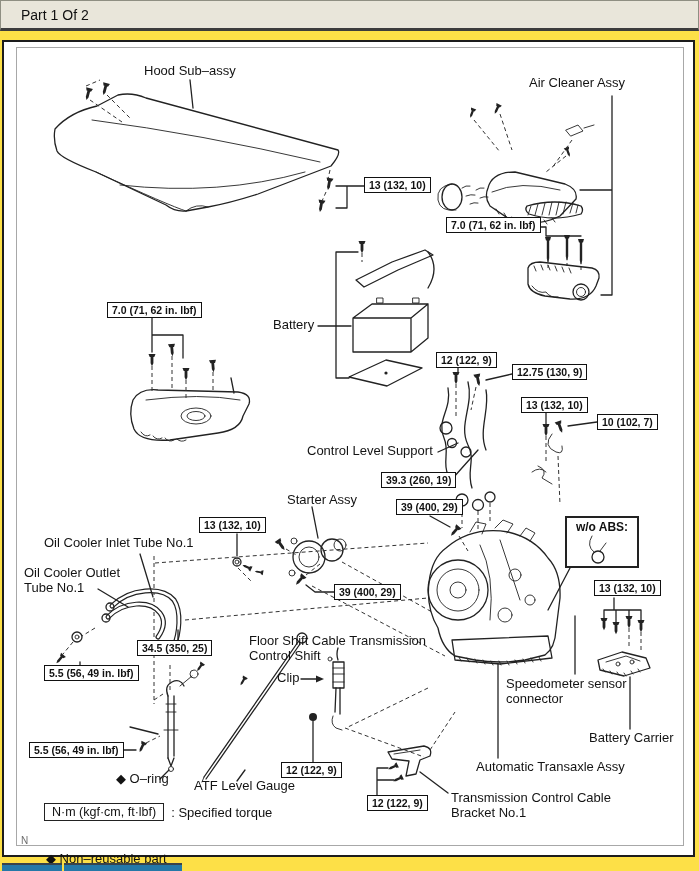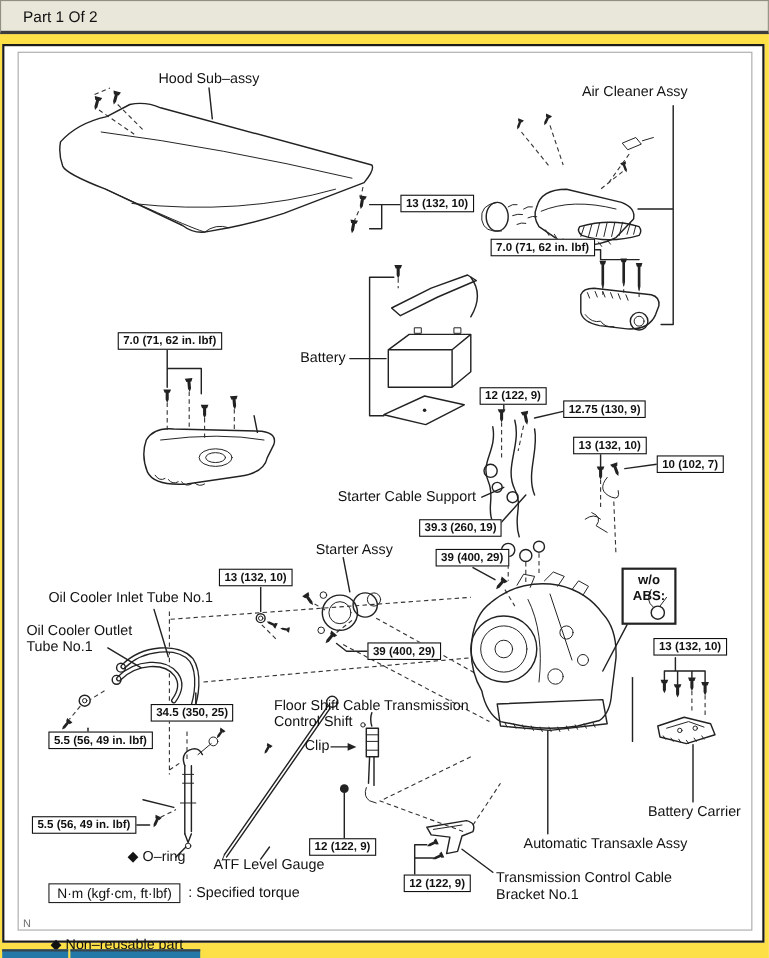--- a/index.html
+++ b/index.html
@@ -16,24 +16,24 @@
   .ln{fill:none;stroke:#222;stroke-width:1.3;stroke-linecap:round;stroke-linejoin:round;}
   .ln2{fill:none;stroke:#222;stroke-width:0.9;stroke-linecap:round;stroke-linejoin:round;}
   .dsh{fill:none;stroke:#333;stroke-width:1;stroke-dasharray:4 3;}
   .tube{fill:none;stroke:#222;stroke-width:5;stroke-linecap:round;}
   .tubein{fill:none;stroke:#fff;stroke-width:2.6;stroke-linecap:round;}
   .fil{fill:#222;stroke:none;}
   .lbl{position:absolute;font-size:13px;color:#131313;line-height:1.12;white-space:nowrap;}
   .lbl.wrap{white-space:normal;}
   .tq{position:absolute;border:1.5px solid #111;background:#fff;font-size:10.5px;
       font-weight:bold;padding:1px 4px;white-space:nowrap;color:#111;}
-  .abs-box{position:absolute;left:565px;top:516px;width:50px;height:52px;border:2px solid #222;
+  .abs-box{position:absolute;left:565px;top:516px;width:74px;height:52px;border:2px solid #222;
            font-weight:bold;font-size:12px;text-align:center;padding-top:2px;box-sizing:border-box;color:#111;}
   .legend-row{position:absolute;left:44px;top:803px;font-size:13px;color:#111;
-              display:flex;gap:7px;align-items:flex-start;}
+              display:flex;gap:7px;align-items:center;}
   .legend-box{border:1.2px solid #222;padding:1px 7px;font-size:12.5px;background:#fff;}
   .nonreuse{position:absolute;left:46px;top:827px;font-size:13px;color:#111;margin-top:24px;}
   .nmark{position:absolute;left:21px;top:835px;font-size:10px;color:#6d6d6d;}
   .bar{position:absolute;height:8px;background:#2478a8;border-top:2px solid #39434b;box-sizing:border-box;}
   .bar1{left:2px;top:863px;width:60px;}
   .bar2{left:64px;top:863px;width:118px;}
 </style>
 </head>
 <body>
 
@@ -270,28 +270,29 @@
       <use href="#bolt" transform="translate(393,767) rotate(65) scale(0.85)"></use>
       <use href="#bolt" transform="translate(398,779) rotate(65) scale(0.85)"></use>
       <path class="ln" d="M377,796 L377,768 M377,768 L388,768 M377,780 L394,780"></path>
       <path class="ln" d="M420,772 L448,793"></path>
     </g>
   </svg>
 
   <div class="lbl" style="left:144px;top:64px">Hood Sub–assy</div>
   <div class="lbl" style="left:529px;top:76px">Air Cleaner Assy</div>
   <div class="lbl" style="left:273px;top:318px">Battery</div>
-  <div class="lbl" style="left:307px;top:444px">Starter Cable Support</div>
+  <div class="lbl" style="left:307px;top:444px">Control Level Support</div>
   <div class="lbl" style="left:287px;top:493px">Starter Assy</div>
   <div class="lbl" style="left:44px;top:536px">Oil Cooler Inlet Tube No.1</div>
   <div class="lbl wrap" style="left:24px;top:566px;width:115px">Oil Cooler Outlet Tube No.1</div>
   <div class="lbl wrap" style="left:249px;top:634px;width:195px">Floor Shift Cable Transmission Control Shift</div>
   <div class="lbl" style="left:277px;top:671px">Clip</div>
   <div class="lbl" style="left:116px;top:772px">◆ O–ring</div>
   <div class="lbl" style="left:194px;top:779px">ATF Level Gauge</div>
+  <div class="lbl wrap" style="left:506px;top:677px;width:135px">Speedometer sensor connector</div>
   <div class="lbl" style="left:589px;top:731px">Battery Carrier</div>
   <div class="lbl" style="left:476px;top:760px">Automatic Transaxle Assy</div>
   <div class="lbl wrap" style="left:451px;top:791px;width:180px">Transmission Control Cable Bracket No.1</div>
 
   <div class="abs-box">
     <span>w/o ABS:</span>
   </div>
 
   <div class="tq" style="left:364px;top:177px">13 (132, 10)</div>
   <div class="tq" style="left:446px;top:217px">7.0 (71, 62 in. lbf)</div>

